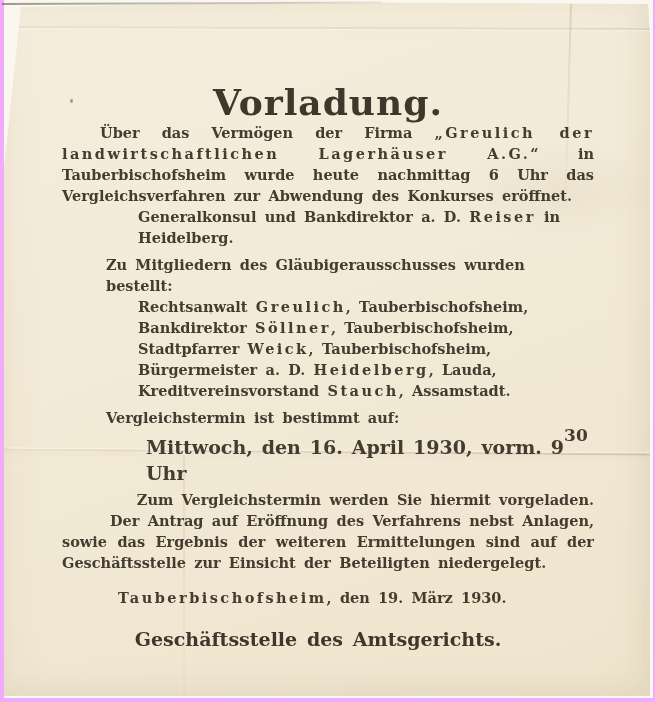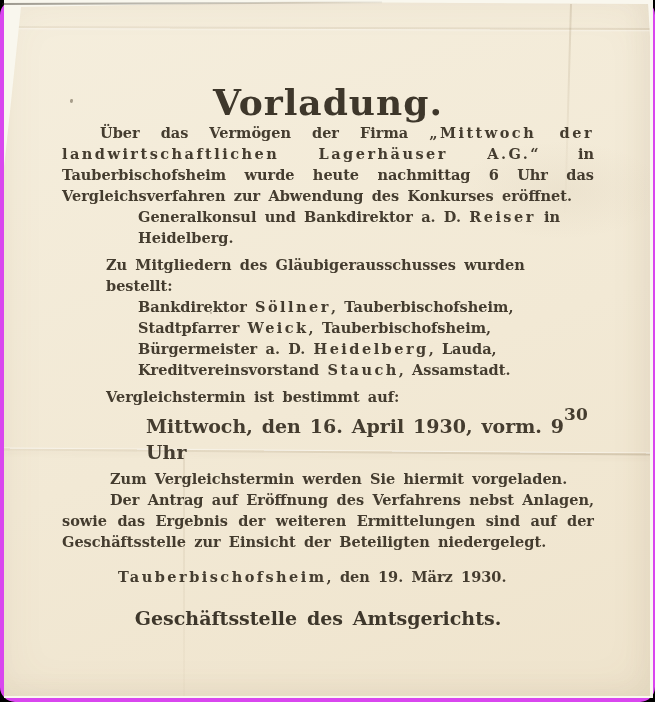--- a/index.html
+++ b/index.html
@@ -2,23 +2,22 @@
 <html><head>
 <meta charset="utf-8">
 <style>
   html, body { margin: 0; padding: 0; }
   body { background: #000; width: 655px; height: 702px; overflow: hidden; }
 
   .scene {
     position: relative;
     width: 655px;
     height: 702px;
-    background: #d946ef;
+    background: #f0abfc;
     font-family: "DejaVu Serif", "Liberation Serif", serif;
-    border-radius: 15px;
   }
 
   
   .backing {
     position: absolute;
     left: 4px; top: 0; right: 2px; bottom: 4px;
     background: #f9f7ee;
   }
 
   
@@ -111,21 +110,21 @@
     line-height: 26px;
     word-spacing: .12em;
   }
   .datetime sup {
     font-size: 17px;
     position: relative;
     top: -6px;
     letter-spacing: 0;
   }
   .location { margin-top: 2px !important; }
-  .summons  { margin-top: 3px !important; text-indent: 48px; }
+  .summons  { margin-top: 3px !important; text-indent: 48px; text-align: right; }
   .closing  { text-align: justify; text-indent: 48px; }
 
   .dateline { margin: 14px 0 0 56px !important; }
 
   .office {
     margin: 18px 20px 0 0 !important;
     text-align: center;
     font-size: 19px;
     line-height: 26px;
     color: #3e372b;
@@ -143,28 +142,29 @@
     <div class="crease crease-mid-h"></div>
     <div class="crease crease-left-v"></div>
     <div class="crease shade-tr"></div>
     <div class="crease speck1"></div>
     <div class="crease speck2"></div>
 
     <div class="doc">
 
       <p class="title">Vorladung.</p>
 
-      <p class="intro"><span>Über das Vermögen der Firma </span><span class="sperr">„Mittwoch der landwirtschaftlichen Lagerhäuser A.G.“</span><span> in Tauberbischofsheim wurde heute nachmittag 6 Uhr das Vergleichsverfahren zur Abwendung des Konkurses eröffnet.</span></p>
+      <p class="intro"><span>Über das Vermögen der Firma </span><span class="sperr">„Greulich der landwirtschaftlichen Lagerhäuser A.G.“</span><span> in Tauberbischofsheim wurde heute nachmittag 6 Uhr das Vergleichsverfahren zur Abwendung des Konkurses eröffnet.</span></p>
 
 
       <p class="subline"><span>Generalkonsul und Bankdirektor a. D. </span><span class="sperr">Reiser</span><span> in Heidelberg.</span></p>
 
       <p class="hang2">Zu Mitgliedern des Gläubigerausschusses wurden bestellt:</p>
 
       <div>
+        <p class="subline"><span>Rechtsanwalt </span><span class="sperr">Greulich</span><span>, Tauberbischofsheim,</span></p>
         <p class="subline"><span>Bankdirektor </span><span class="sperr">Söllner</span><span>, Tauberbischofsheim,</span></p>
         <p class="subline"><span>Stadtpfarrer </span><span class="sperr">Weick</span><span>, Tauberbischofsheim,</span></p>
         <p class="subline"><span>Bürgermeister a. D. </span><span class="sperr">Heidelberg</span><span>, Lauda,</span></p>
         <p class="subline"><span>Kreditvereinsvorstand </span><span class="sperr">Stauch</span><span>, Assamstadt.</span></p>
       </div>
 
       <p class="hang2">Vergleichstermin ist bestimmt auf:</p>
 
       <p class="datetime"><span>Mittwoch, den 16. April 1930, vorm. 9</span><sup>30</sup><span> Uhr</span></p>
 

